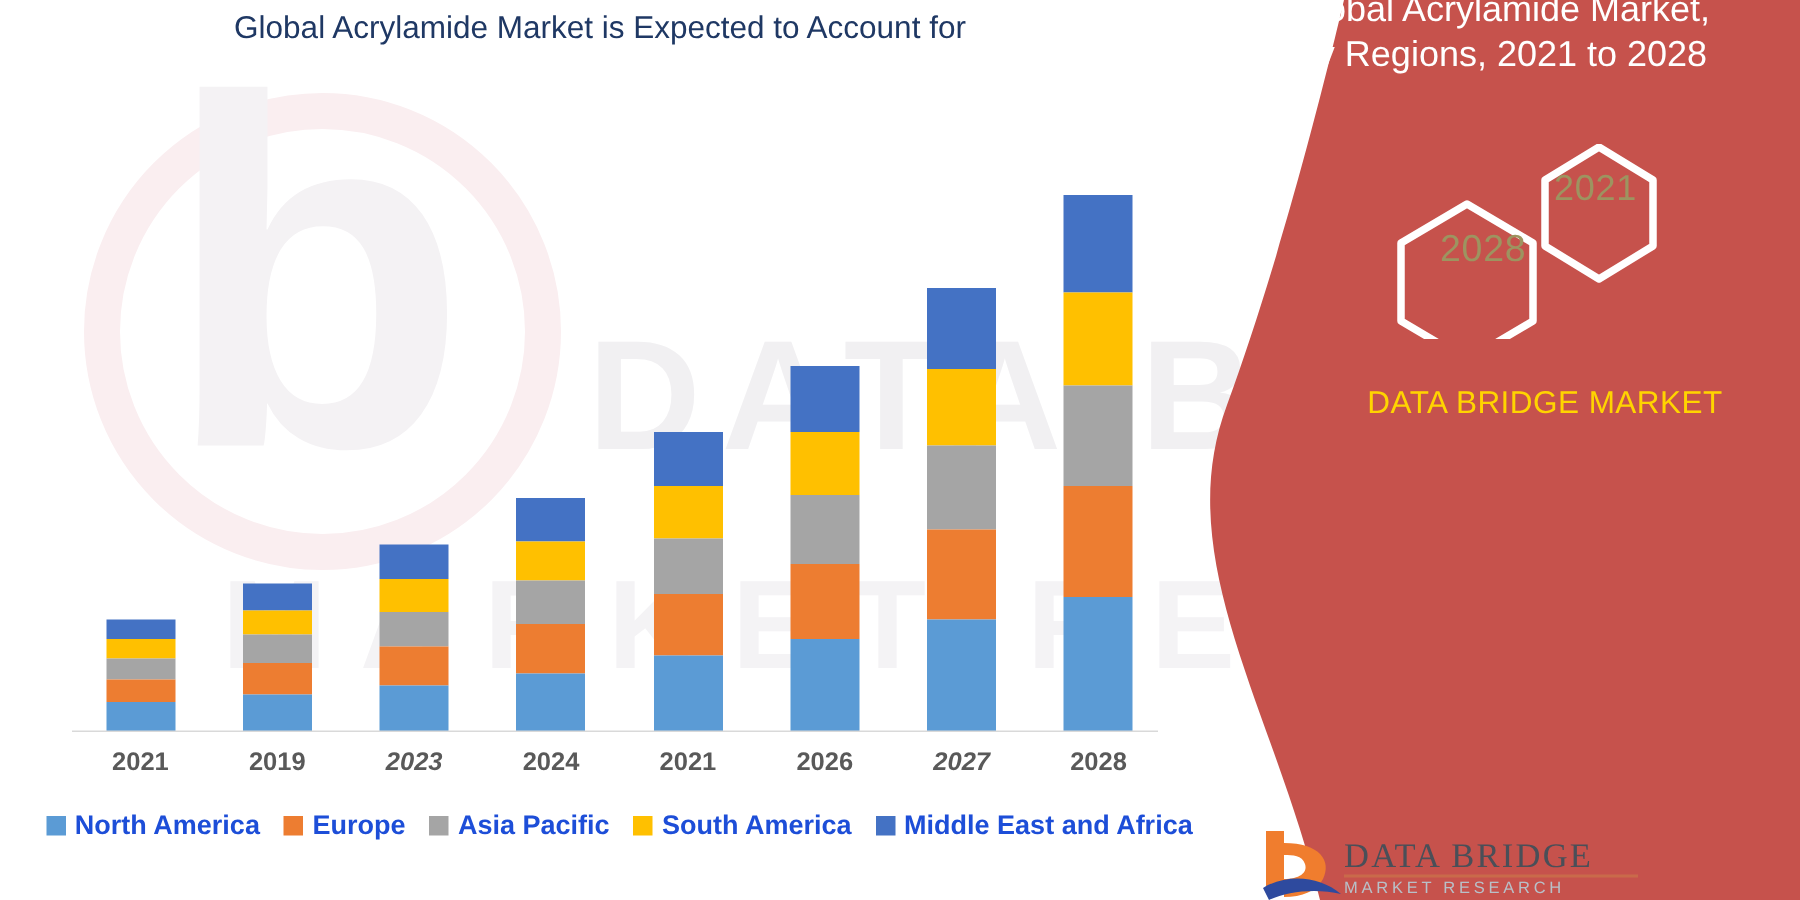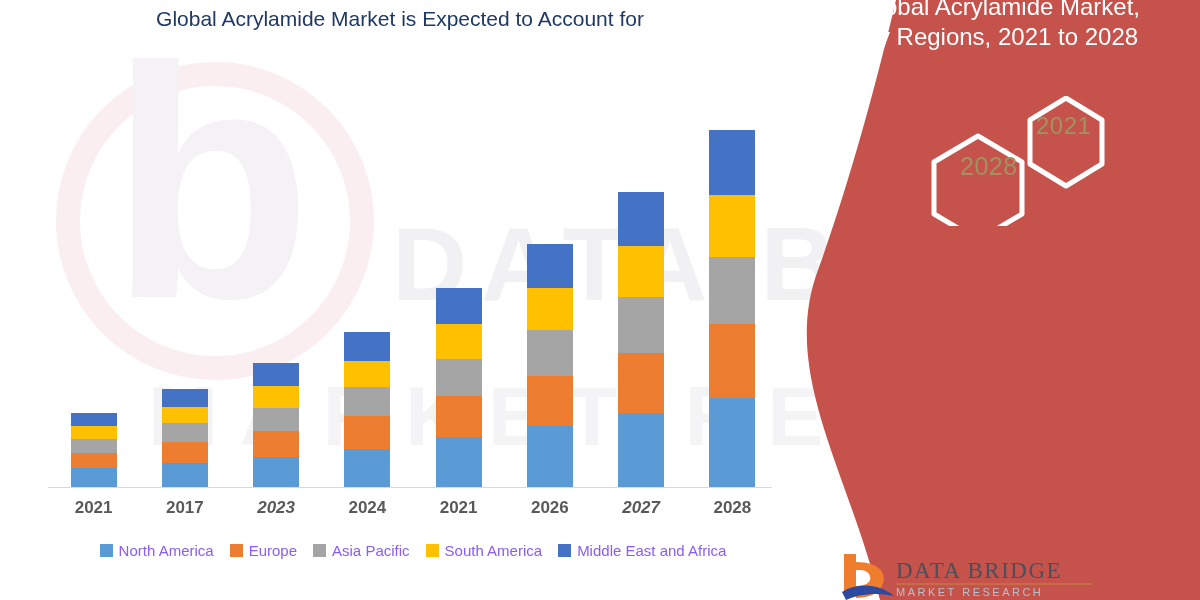--- a/index.html
+++ b/index.html
@@ -78,21 +78,21 @@
     position:absolute;width:70px;text-align:center;color:#595959;
     font-size:17px;font-weight:700;top:0;
   }
 
   .legend{
     position:absolute;left:48px;top:538px;width:730px;height:24px;
     display:flex;align-items:center;justify-content:center;gap:16px;
   }
   .lg-item{display:flex;align-items:center;gap:6px;}
   .lg-swatch{width:13px;height:13px;display:block;}
-  .lg-text{color:#8b5cf6;font-size:15px;font-weight:400;white-space:nowrap;}
+  .lg-text{color:#1d4ed8;font-size:18px;font-weight:700;white-space:nowrap;}
 </style>
 </head>
 <body>
 
 <div id="stage">
 
   <div class="wm-circle"></div>
   <div class="wm-letter wm-big">b</div>
   <div class="wm-row1">DATA BRIDGE</div>
   <div class="wm-row2">MARKET RESEARCH</div>
@@ -158,21 +158,21 @@
           <div class="seg" style="height: 61.7918px; background: rgb(255, 192, 0);"></div>
           <div class="seg" style="height: 67.6767px; background: rgb(165, 165, 165);"></div>
           <div class="seg" style="height: 73.5616px; background: rgb(237, 125, 49);"></div>
           <div class="seg" style="height: 90.2356px; background: rgb(91, 155, 213);"></div>
         </div>
       </div>
     <div class="axis"></div>
 
     <div class="xlabels" id="xlabels">
         <div class="xlab" style="left: 10.625px;">2021</div>
-        <div class="xlab" style="left: 101.875px;">2017</div>
+        <div class="xlab" style="left: 101.875px;">2019</div>
         <div class="xlab" style="left: 193.125px; font-style: italic;">2023</div>
         <div class="xlab" style="left: 284.375px;">2024</div>
         <div class="xlab" style="left: 375.625px;">2021</div>
         <div class="xlab" style="left: 466.875px;">2026</div>
         <div class="xlab" style="left: 558.125px; font-style: italic;">2027</div>
         <div class="xlab" style="left: 649.375px;">2028</div>
       </div>
 
     <div class="legend" id="legend">
         <div class="lg-item">
@@ -212,20 +212,21 @@
   <div class="hexwrap">
     <svg viewBox="0 0 210 130" width="210" height="130" aria-hidden="true">
       <polygon points="150,2 186,24 186,68 150,90 114,68 114,24" fill="none" stroke="#ffffff" stroke-width="5" stroke-linejoin="round"></polygon>
       <polygon points="62,40 106,66 106,118 62,144 18,118 18,66" fill="none" stroke="#ffffff" stroke-width="5" stroke-linejoin="round"></polygon>
     </svg>
     <span class="hexlabel hex2028">2028</span>
     <span class="hexlabel hex2021">2021</span>
   </div>
 
   <div class="brand">
+    <div>DATA BRIDGE MARKET</div>
   </div>
 
   <div class="footlogo">
     <svg width="58" height="48" viewBox="0 0 58 48" aria-hidden="true">
       <path d="M6 2 L18 2 L18 44 L6 44 Z" fill="#F07D2E"></path>
       <path d="M18 10 C 42 10 50 22 44 34 C 40 42 30 46 18 46 L18 34 C 28 34 34 30 32 24 C 30 18 24 18 18 18 Z" fill="#F07D2E"></path>
       <path d="M4 40 C 20 30 42 32 56 44 C 40 40 20 42 8 48 Z" fill="#2E4A9E"></path>
     </svg>
     <div class="frule"></div>
     <div class="ftxt">DATA BRIDGE</div>

